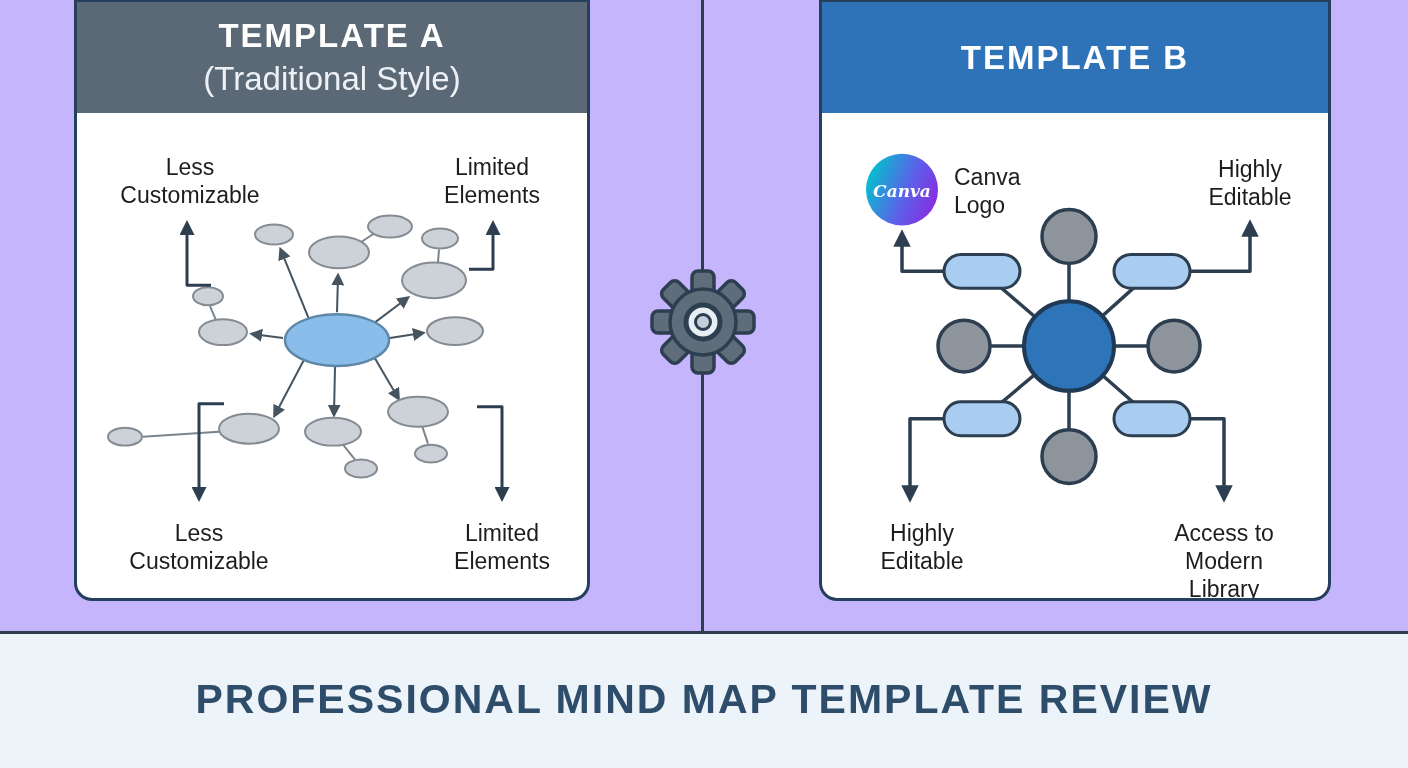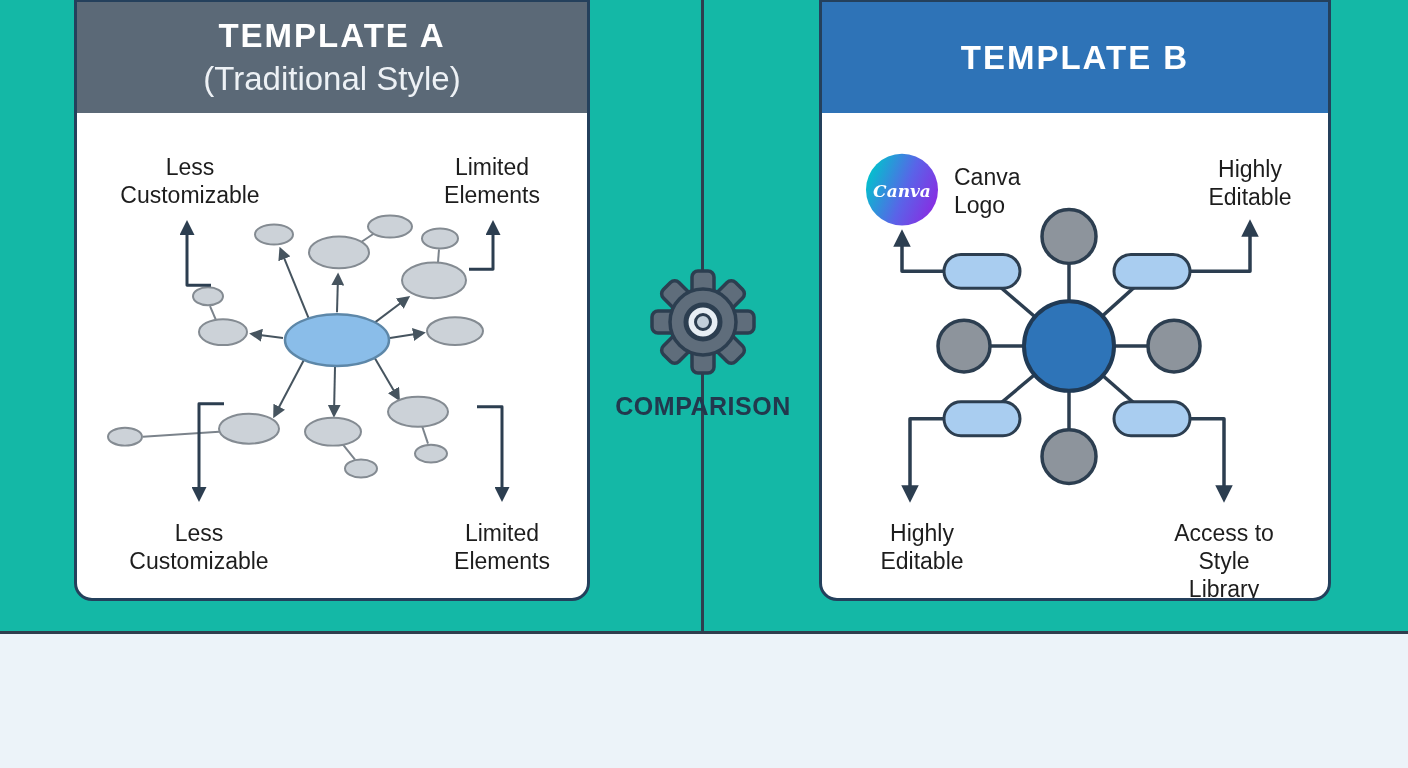--- a/index.html
+++ b/index.html
@@ -1,18 +1,18 @@
 <!DOCTYPE html>
 <html><head>
 <meta charset="utf-8">
 <style>
   * { margin:0; padding:0; box-sizing:border-box; }
   html,body { width:1408px; height:768px; }
   body { font-family:"Liberation Sans", sans-serif; background:#d7e5f2; }
-  .stage { position:relative; width:1408px; height:768px; background:#14b8a6; overflow:hidden; }
+  .stage { position:relative; width:1408px; height:768px; background:#c4b5fd; overflow:hidden; }
   .footer-strip { position:absolute; left:0; top:634px; width:1408px; height:134px; background:#ecf3f9; }
   .divider-v { position:absolute; left:701px; top:0; width:3px; height:634px; background:#2e3e4e; }
   .divider-h { position:absolute; left:0; top:631px; width:1408px; height:3px; background:#2e3e4e; }
 
   .card { position:absolute; top:0; height:601px; background:#ffffff;
           border:3px solid #24405c; border-top-width:2px; border-radius:0 0 18px 18px;
           overflow:hidden; display:flex; flex-direction:column; }
   .card-a { left:74px; width:516px; }
   .card-b { left:819px; width:512px;justify-content:space-between; }
   .card-header { height:111px; flex:0 0 111px; display:flex; flex-direction:column;
@@ -132,21 +132,20 @@
       <g fill="#5f6d7b" stroke="#2c3e50" stroke-width="3.5">
         <rect x="-11" y="-51" width="22" height="102" rx="6"></rect>
         <rect x="-11" y="-51" width="22" height="102" rx="6" transform="rotate(45)"></rect>
         <rect x="-11" y="-51" width="22" height="102" rx="6" transform="rotate(90)"></rect>
         <rect x="-11" y="-51" width="22" height="102" rx="6" transform="rotate(135)"></rect>
         <circle cx="0" cy="0" r="33"></circle>
       </g>
       <circle cx="0" cy="0" r="17" fill="#e7eef4" stroke="#2c3e50" stroke-width="5"></circle>
       <circle cx="0" cy="0" r="7.5" fill="#c2cfda" stroke="#2c3e50" stroke-width="3"></circle>
     </svg>
-    <div class="comparison-label">COMPARISON</div>
   </div>
 
   <section class="card card-b">
     <header class="card-header header-b">
       <div class="card-title">TEMPLATE B</div>
     </header>
     <div class="card-body">
       <svg class="map-svg" viewBox="0 0 506 487" preserveAspectRatio="none">
         <defs>
           <marker id="ahB" viewBox="0 0 10 10" refX="7" refY="5" markerWidth="5" markerHeight="5" orient="auto">
@@ -199,18 +198,19 @@
         </g>
       </svg>
 
       <div class="map-label align-left" style="left:132px; top:50px;">Canva
 Logo</div>
       <div class="map-label" style="left:428px; top:42px;">Highly
 Editable</div>
       <div class="map-label" style="left:100px; top:406px;">Highly
 Editable</div>
       <div class="map-label" style="left:402px; top:406px;">Access to
-Style Library</div>
+Modern Library</div>
     </div>
   </section>
 
+  <div class="footer-title">PROFESSIONAL MIND MAP TEMPLATE REVIEW</div>
 
 </div>
 
 </body></html>

